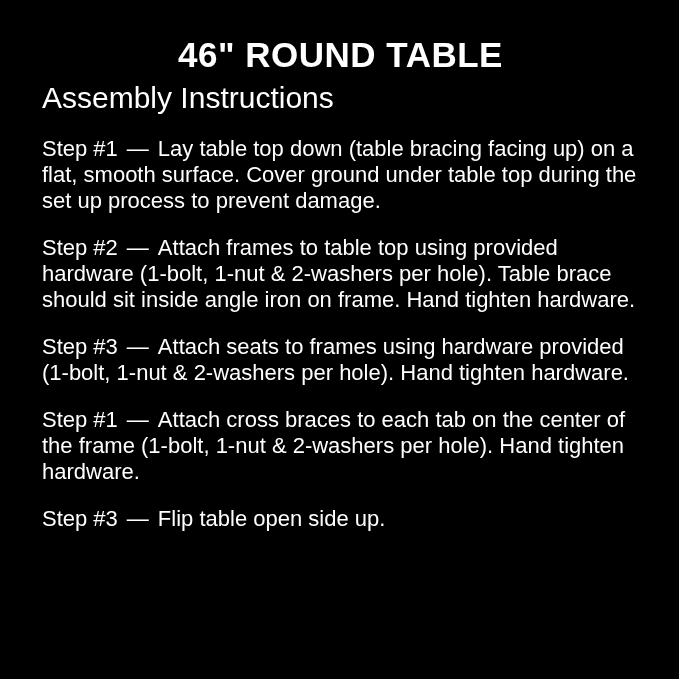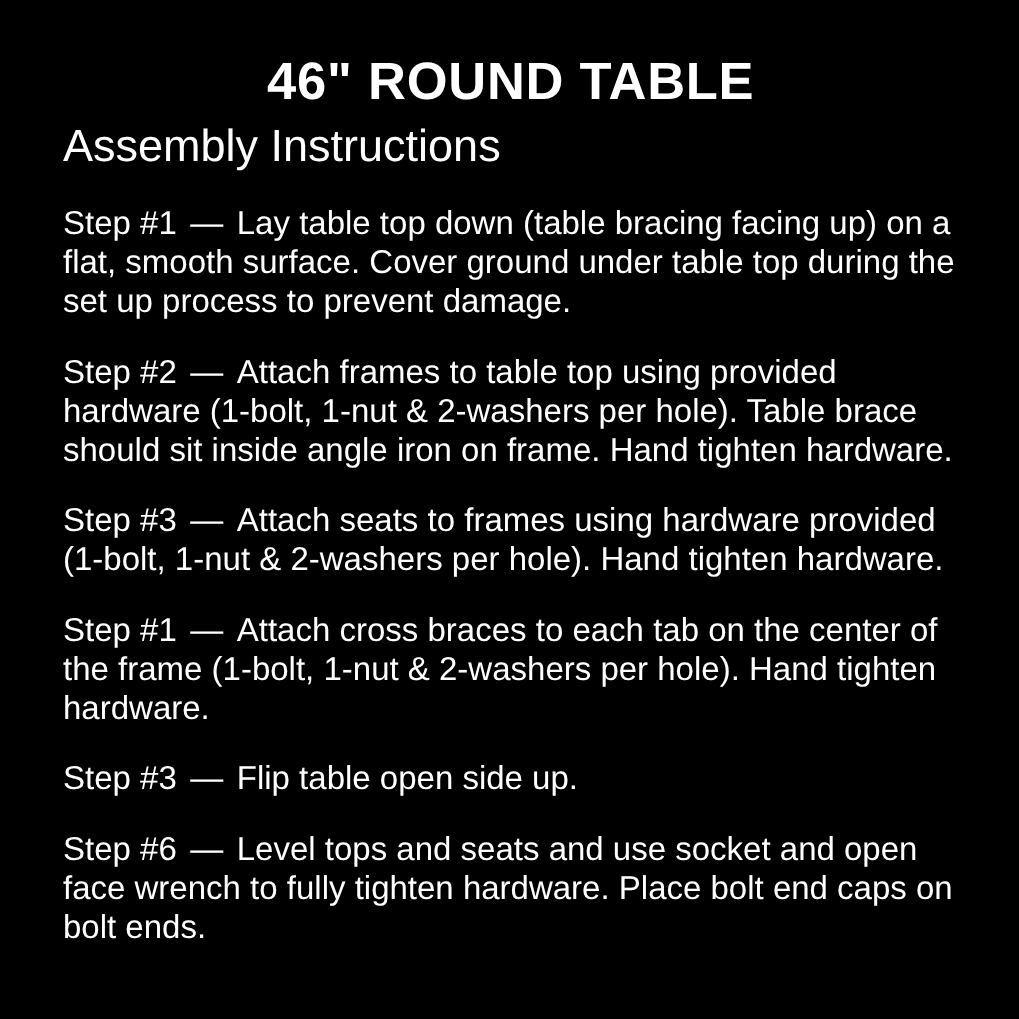--- a/index.html
+++ b/index.html
@@ -56,14 +56,13 @@
   <p class="step"><span>Step #1</span><span class="dash">—</span><span>Lay table top down (table bracing facing up) on a flat, smooth surface. Cover ground under table top during the set up process to prevent damage.</span></p>
 
   <p class="step"><span>Step #2</span><span class="dash">—</span><span>Attach frames to table top using provided hardware (1-bolt, 1-nut &amp; 2-washers per hole). Table brace should sit inside angle iron on frame. Hand tighten hardware.</span></p>
 
   <p class="step"><span>Step #3</span><span class="dash">—</span><span>Attach seats to frames using hardware provided (1-bolt, 1-nut &amp; 2-washers per hole). Hand tighten hardware.</span></p>
 
   <p class="step"><span>Step #1</span><span class="dash">—</span><span>Attach cross braces to each tab on the center of the frame (1-bolt, 1-nut &amp; 2-washers per hole). Hand tighten hardware.</span></p>
 
   <p class="step"><span>Step #3</span><span class="dash">—</span><span>Flip table open side up.</span></p>
 
-  <p class="step"><span>Step #6</span><span class="dash">—</span><span>Level tops and seats and use socket and open face wrench to fully tighten hardware. Place bolt end caps on bolt ends.</span></p>
 </div>
 
 </body></html>

